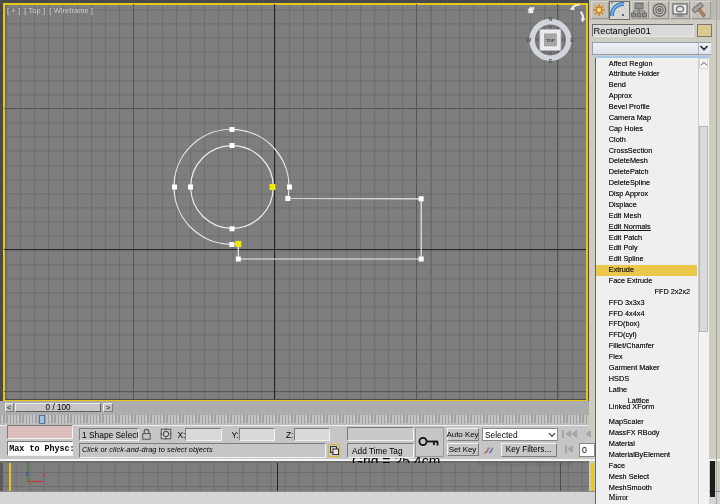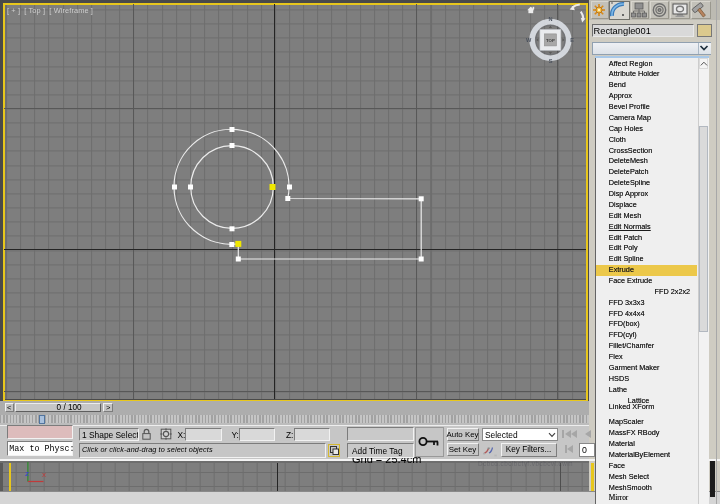--- a/index.html
+++ b/index.html
@@ -214,36 +214,36 @@
   <path d="M 0.8 4.4 L 3.9 1.2 L 7 4.4" fill="none" stroke="#555" stroke-width="1.0"></path>
 </svg>
 <div class="abs" style="z-index:22;left:698.5px;top:126px;width:9px;height:206px;background:#dadada;border:1px solid #b2b8c0;box-sizing:border-box;"></div>
 
 <div class="abs" style="z-index:25;left:716px;top:0px;width:1px;height:504px;background:#a8a8a8;"></div>
 <div class="abs" style="z-index:25;left:709.5px;top:461px;width:5px;height:36px;background:#1c1c1c;"></div>
 
 <div class="abs" style="left:0;top:401px;width:589px;height:13.5px;background:#adadad;"></div>
 <div class="abs raise" style="left:4.5px;top:403.4px;width:9.6px;height:8.3px;background:#c2c2c2;font-size:7.5px;line-height:7.5px;text-align:center;box-sizing:border-box;">&lt;</div>
 <div class="abs" style="left:14.8px;top:402.9px;width:86.6px;height:9.4px;background:#c6c6c6;border-top:1px solid #ededed;border-left:1px solid #ededed;border-bottom:1.6px solid #5e5e5e;border-right:1.6px solid #5e5e5e;box-sizing:border-box;"></div>
-<div class="abs" style="left:14.8px;top:403.3px;width:86.6px;font-size:8.2px;text-align:center;color:#000;margin-left:11px;">0 / 100</div>
+<div class="abs" style="left:14.8px;top:403.3px;width:86.6px;font-size:8.2px;text-align:center;color:#000;">0 / 100</div>
 <div class="abs raise" style="left:103.4px;top:403.4px;width:9.6px;height:8.3px;background:#c2c2c2;font-size:7.5px;line-height:7.5px;text-align:center;box-sizing:border-box;">&gt;</div>
 
 <div class="abs" style="left:0;top:414.5px;width:589px;height:10px;background:#bcbcbc;"></div>
 <div class="abs" style="left:0;top:414.5px;width:589px;height:8.8px;
   background:repeating-linear-gradient(90deg,#a2a2a2 0px,#a2a2a2 1.4px,#c5c5c5 1.4px,#c5c5c5 3.2px);"></div>
 <div class="abs" style="left:39.2px;top:415px;width:5.8px;height:8.6px;background:#a9c0dc;border:1px solid #52749e;box-sizing:border-box;"></div>
 
 <div class="abs" style="left:0;top:424.5px;width:589px;height:1.5px;background:#ededed;"></div>
 <div class="abs" style="left:0;top:426px;width:589px;height:32.5px;background:#c6c6c6;"></div>
 <div class="abs" style="left:0;top:458.5px;width:720px;height:2.5px;background:#f4f4f4;"></div>
 <div class="abs" style="left:0;top:461px;width:589px;height:1.5px;background:#6e6e6e;"></div>
 
 <div class="abs sunk" style="left:6.5px;top:425.3px;width:66.5px;height:13.8px;background:#ddbcbc;box-sizing:border-box;"></div>
 <div class="abs sunk" style="left:6.5px;top:441.3px;width:66.5px;height:14.6px;background:#fdfdfd;box-sizing:border-box;"></div>
-<div class="abs" style="left:9.3px;top:443.8px;font-family:'Liberation Mono',monospace;font-size:8.4px;font-weight:normal;color:#000;">Max to Physc:</div>
+<div class="abs" style="left:9.3px;top:443.8px;font-family:'Liberation Mono',monospace;font-size:8.4px;font-weight:bold;color:#000;">Max to Physc:</div>
 
 <div class="abs sunk" style="left:79px;top:427.5px;width:60px;height:13px;background:#c6c6c6;box-sizing:border-box;overflow:hidden;">
     <div style="position:absolute;left:2px;top:1.5px;font-size:8.4px;white-space:nowrap;color:#000;">1 Shape Selected</div>
   </div>
 
 <svg class="abs" style="left:140px;top:427.5px;" width="13" height="13" viewBox="0 0 13 13">
   <rect x="2.8" y="5.6" width="7.4" height="5.6" fill="#c4c4c4" stroke="#565656" stroke-width="1"></rect>
   <path d="M 4.2 5.6 L 4.2 3.6 A 2.3 2.3 0 0 1 8.8 3.6 L 8.8 5.6" fill="none" stroke="#565656" stroke-width="1.2"></path>
 </svg>
 
@@ -255,21 +255,21 @@
   <rect x="1.4" y="6.4" width="2" height="1.2" fill="#555"></rect>
   <rect x="10.6" y="6.4" width="2" height="1.2" fill="#555"></rect>
 </svg>
 <div class="abs" style="left:177.5px;top:429.8px;font-size:8.4px;color:#000;">X:</div>
 <div class="abs sunk" style="left:184.5px;top:427.5px;width:37px;height:13px;background:#d9d9d9;box-sizing:border-box;"></div>
 <div class="abs" style="left:231.5px;top:429.8px;font-size:8.4px;color:#000;">Y:</div>
 <div class="abs sunk" style="left:238.5px;top:427.5px;width:36.5px;height:13px;background:#d9d9d9;box-sizing:border-box;"></div>
 <div class="abs" style="left:286px;top:429.8px;font-size:8.4px;color:#000;">Z:</div>
 <div class="abs sunk" style="left:293.5px;top:427.5px;width:36.5px;height:13px;background:#d9d9d9;box-sizing:border-box;"></div>
 <div class="abs sunk" style="left:346.5px;top:427px;width:67px;height:14px;background:#c9c9c9;box-sizing:border-box;"></div>
-<div class="abs" style="left:352px;top:429.8px;font-size:11px;color:#000;margin-top:23px;">Grid = 25,4cm</div>
+<div class="abs" style="left:352px;top:429.8px;font-size:14px;color:#000;margin-top:23px;">Grid = 25,4cm</div>
 
 <div class="abs sunk" style="left:79px;top:442.5px;width:247px;height:15px;background:#c6c6c6;box-sizing:border-box;"></div>
 <div class="abs" style="left:82px;top:445.2px;font-size:7.3px;letter-spacing:0.1px;color:#000;font-style:italic;">Click or click-and-drag to select objects</div>
 
 <div class="abs" style="left:327.5px;top:444px;width:12.5px;height:13px;background:#c9c9c9;border:1px solid #d4b830;box-sizing:border-box;"></div>
 <svg class="abs" style="left:327.5px;top:444px;" width="13" height="13" viewBox="0 0 13 13">
   <rect x="2.5" y="2.5" width="6" height="6" fill="none" stroke="#333" stroke-width="1"></rect>
   <rect x="5" y="5" width="5.5" height="5.5" fill="#e8e8e8" stroke="#333" stroke-width="1"></rect>
 </svg>
 <div class="abs sunk" style="left:346.5px;top:442.5px;width:67px;height:15px;background:#c9c9c9;box-sizing:border-box;"></div>

